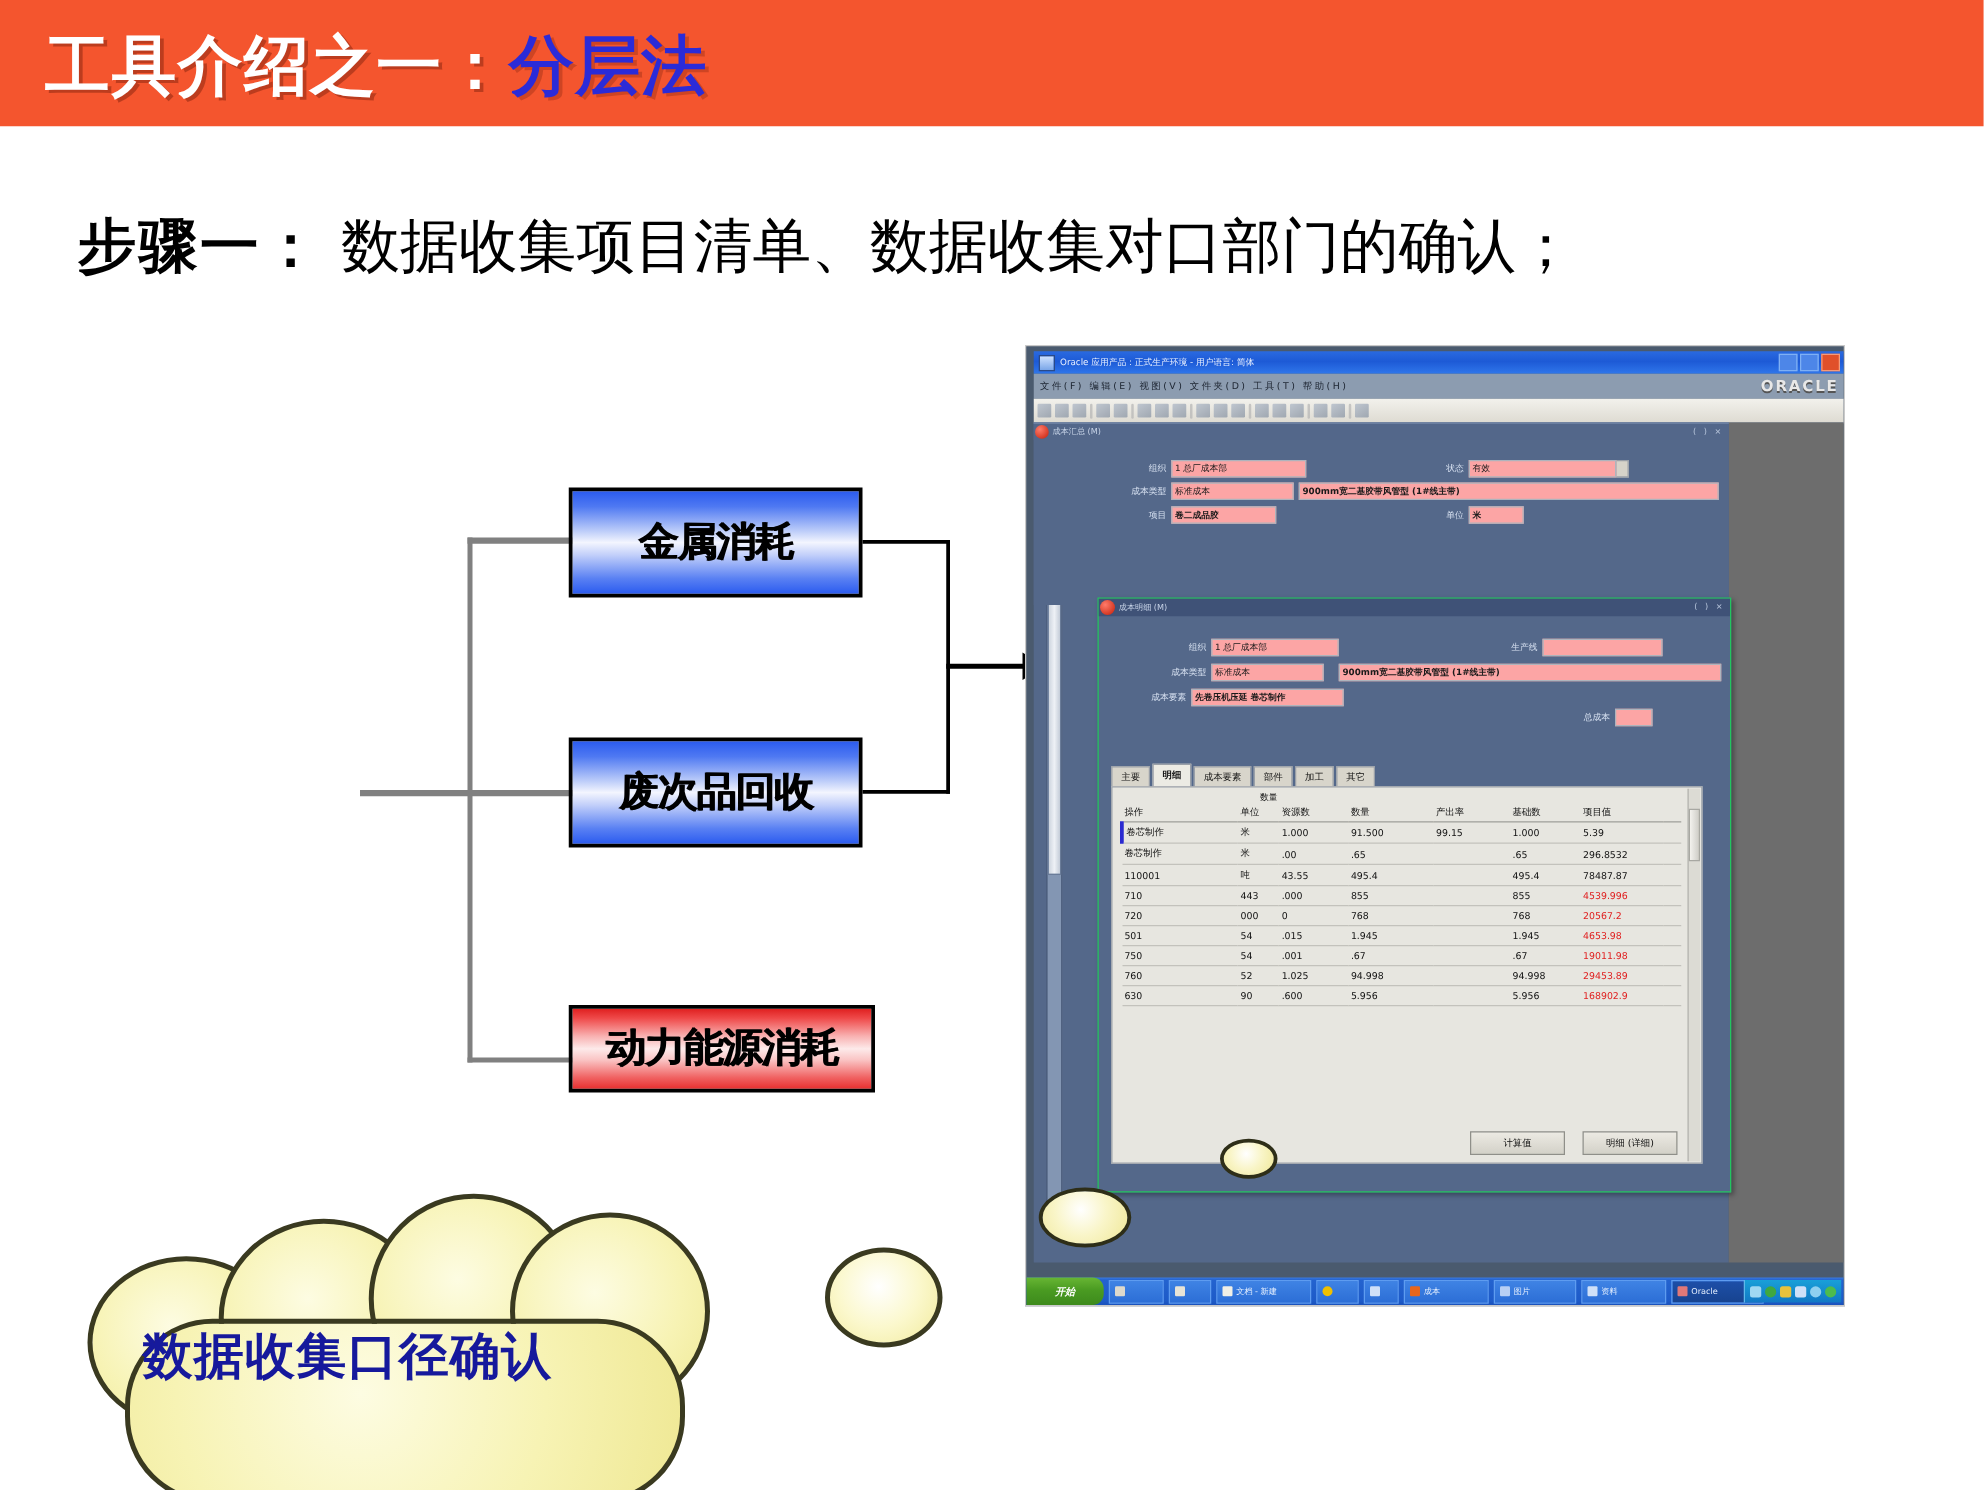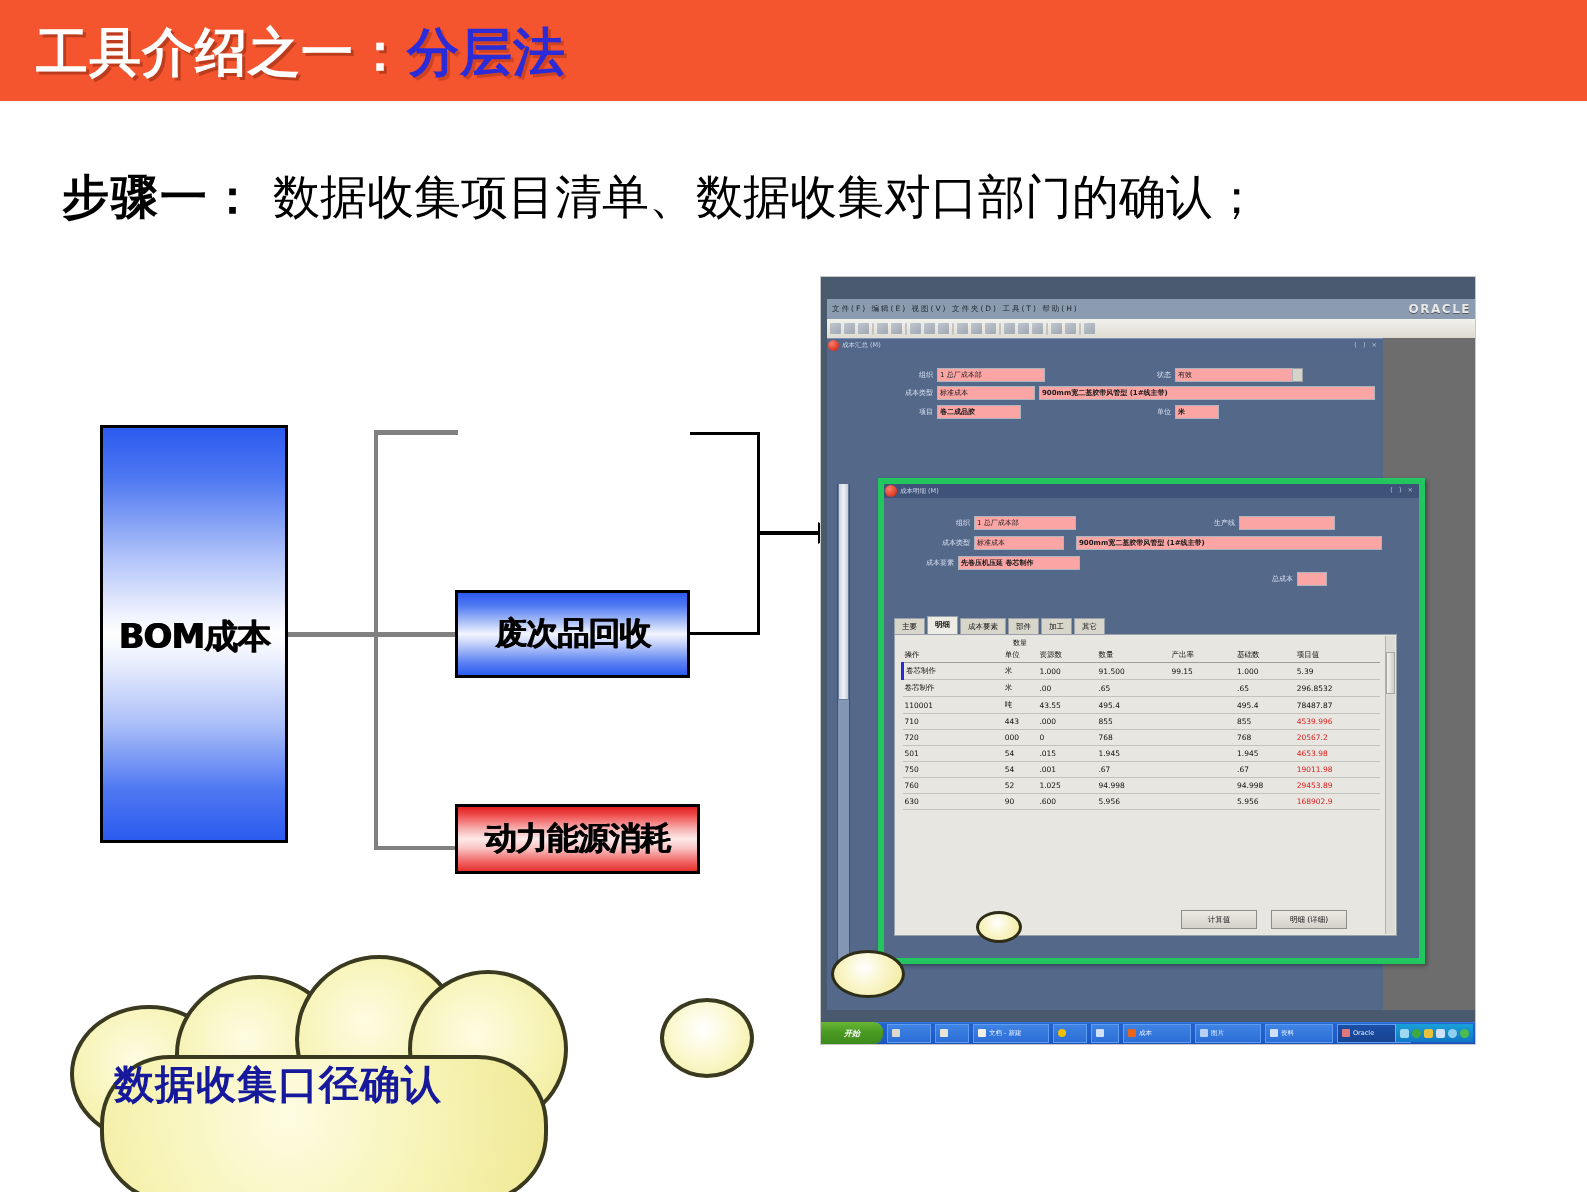--- a/index.html
+++ b/index.html
@@ -221,23 +221,22 @@
   }
   .dd-arrow{
     width:9px;height:12px;background:#d6d3c9;border:1px solid #9aa0a8;
     border-left:none;
   }
 
   
   #dialog-front{
     position:absolute;left:57px;top:201px;width:505px;height:474px;
     background:#54688a;
-    border:6px solid #22c55e;
+    border:1px solid #22c55e;
     box-shadow:2px 2px 4px rgba(0,0,0,.35);
-    padding-left:30px;
   }
   #dialog-front-bar{
     position:absolute;left:0;top:0;right:0;height:14px;
     background:#3f5277;display:flex;align-items:center;
   }
   #dialog-front-icon{
     width:12px;height:12px;margin-left:1px;border-radius:50%;
     background:radial-gradient(circle at 35% 32%,#ff7b6a,#c41d07);
   }
 
@@ -362,22 +361,22 @@
   <div class="conn" style="left:288px;top:362px;width:170px;height:5px;"></div>
   <div class="conn" style="left:374px;top:160px;width:84px;height:5px;"></div>
   <div class="conn" style="left:374px;top:576px;width:84px;height:4px;"></div>
 
   <div class="conn-black" style="left:690px;top:162px;width:70px;height:3px;"></div>
   <div class="conn-black" style="left:690px;top:362px;width:70px;height:3px;"></div>
   <div class="conn-black" style="left:757px;top:162px;width:3px;height:203px;"></div>
   <div id="arrow-line" style="left:757px;top:261px;width:70px;height:4px;"></div>
   <div id="arrow-head" style="left:818px;top:252px;"></div>
 
-  <div class="node" id="node-bom">
-    <span>BOM成本</span>
+  <div class="node" id="node-metal">
+    <span>金属消耗</span>
   </div>
   <div class="node" id="node-scrap">
     <span>废次品回收</span>
   </div>
   <div class="node" id="node-energy">
     <span>动力能源消耗</span>
   </div>
 </div>
 
 <div id="cloud-callout">
@@ -385,20 +384,29 @@
   <div class="puff" style="left:105px;top:30px;width:160px;height:150px;"></div>
   <div class="puff" style="left:225px;top:10px;width:160px;height:160px;"></div>
   <div class="puff" style="left:338px;top:25px;width:152px;height:150px;"></div>
   <div class="puff" style="left:30px;top:110px;width:440px;height:140px;border-radius:70px;"></div>
   <div id="cloud-text">数据收集口径确认</div>
 </div>
 <div id="cloud-bubble-small" style="left:660px;top:998px;"></div>
 
 <div id="screenshot">
 
+  <div id="app-titlebar">
+    <div id="app-title-icon"></div>
+    <span id="app-title-text">Oracle 应用产品 : 正式生产环境 - 用户语言: 简体</span>
+    <div class="wbtns">
+      <div class="wbtn"></div>
+      <div class="wbtn"></div>
+      <div class="wbtn close"></div>
+    </div>
+  </div>
 
   <div id="app-menubar">
     <span id="app-menu-text">文件(F) 编辑(E) 视图(V)    文件夹(D) 工具(T) 帮助(H)</span>
     <span id="oracle-logo">ORACLE</span>
   </div>
 
   <div id="app-toolbar">
     <div class="ticon"></div>
     <div class="ticon"></div>
     <div class="ticon"></div>

